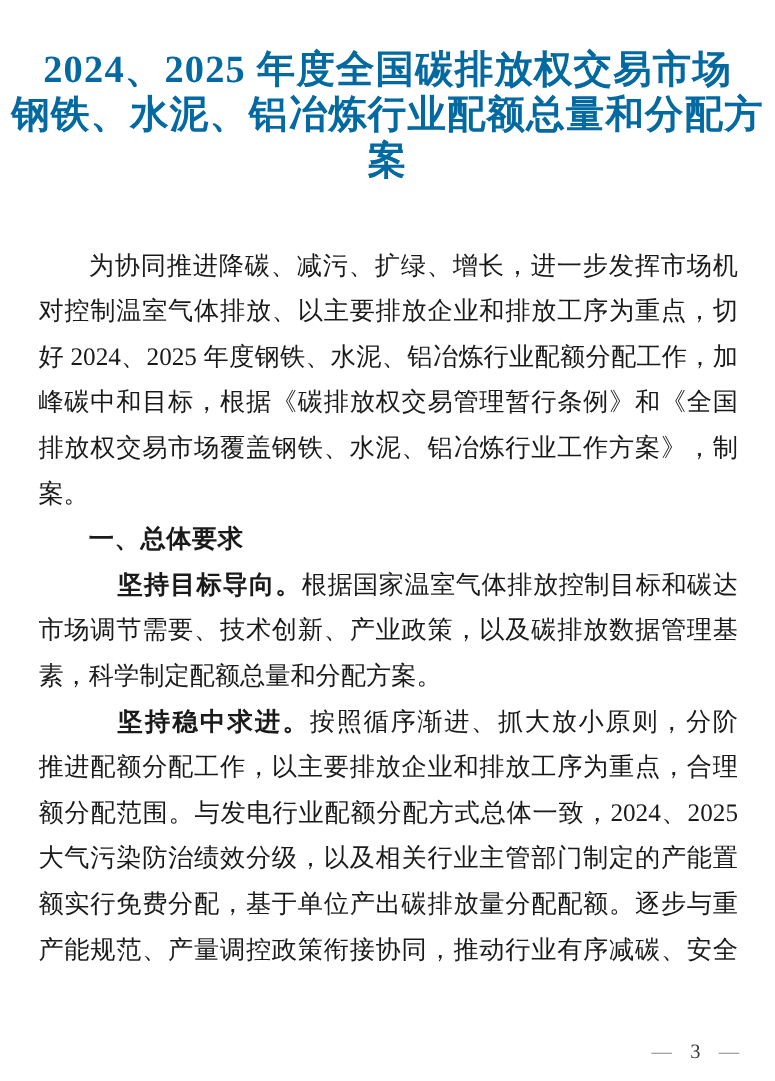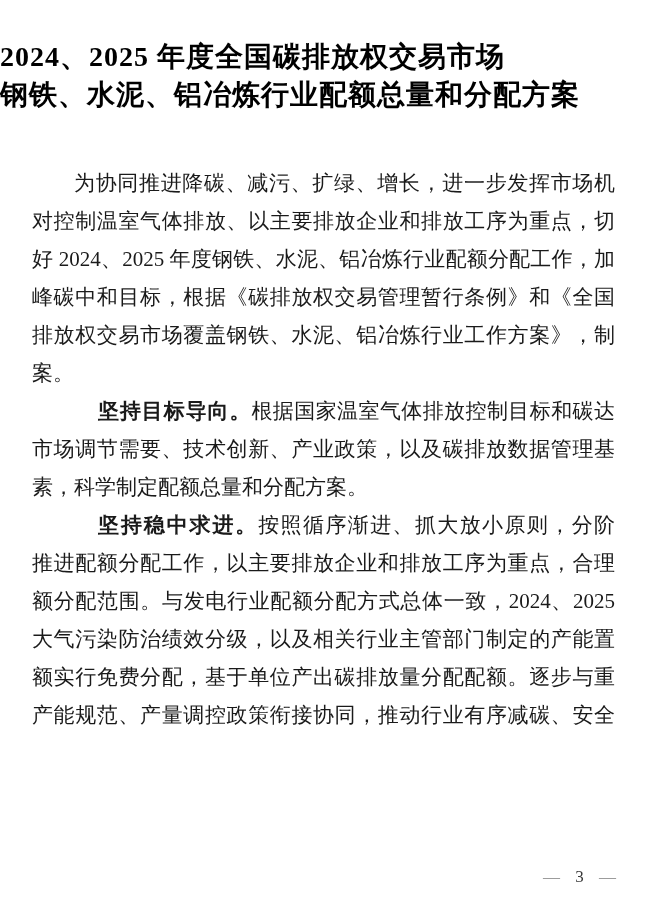--- a/index.html
+++ b/index.html
@@ -13,24 +13,25 @@
     height: 901px;
     margin: 0 auto;
     background: #ffffff;
     overflow: hidden;
     font-family: "Liberation Serif", "DejaVu Serif", serif;
     color: #1a1a1a;
   }
   .title {
     margin: 38px 0 0 0;
     padding: 0;
-    font-size: 28px;
+    text-align: center;
+    font-size: 32px;
     font-weight: bold;
     line-height: 38px;
-    color: #000000;
+    color: #0369a1;
     letter-spacing: 1px;
   }
   .doc-body {
     margin-top: 50px;
     padding: 0 31px 0 32px;
     font-size: 21px;
   }
   .line {
     height: 38px;
     line-height: 38px;
@@ -83,20 +84,21 @@
     <div>钢铁、水泥、铝冶炼行业配额总量和分配方案</div>
   </h1>
 
   <div class="doc-body" id="doc-body">
       <div class="line first">为协同推进降碳、减污、扩绿、增长，进一步发挥市场机制</div>
       <div class="line">对控制温室气体排放、以主要排放企业和排放工序为重点，切实做</div>
       <div class="line">好 2024、2025 年度钢铁、水泥、铝冶炼行业配额分配工作，加快</div>
       <div class="line">峰碳中和目标，根据《碳排放权交易管理暂行条例》和《全国碳</div>
       <div class="line">排放权交易市场覆盖钢铁、水泥、铝冶炼行业工作方案》，制定本方</div>
       <div class="line last">案。</div>
+      <div class="heading">一、总体要求</div>
       <div class="line first"><b class="lead">坚持目标导向。</b>根据国家温室气体排放控制目标和碳达峰碳中和</div>
       <div class="line">市场调节需要、技术创新、产业政策，以及碳排放数据管理基础等因</div>
       <div class="line last">素，科学制定配额总量和分配方案。</div>
       <div class="line first"><b class="lead">坚持稳中求进。</b>按照循序渐进、抓大放小原则，分阶段、有步骤</div>
       <div class="line">推进配额分配工作，以主要排放企业和排放工序为重点，合理确定配</div>
       <div class="line">额分配范围。与发电行业配额分配方式总体一致，2024、2025 年度配</div>
       <div class="line">大气污染防治绩效分级，以及相关行业主管部门制定的产能置换、</div>
       <div class="line">额实行免费分配，基于单位产出碳排放量分配配额。逐步与重点行业</div>
       <div class="line last">产能规范、产量调控政策衔接协同，推动行业有序减碳、安全降碳。</div>
     </div>

